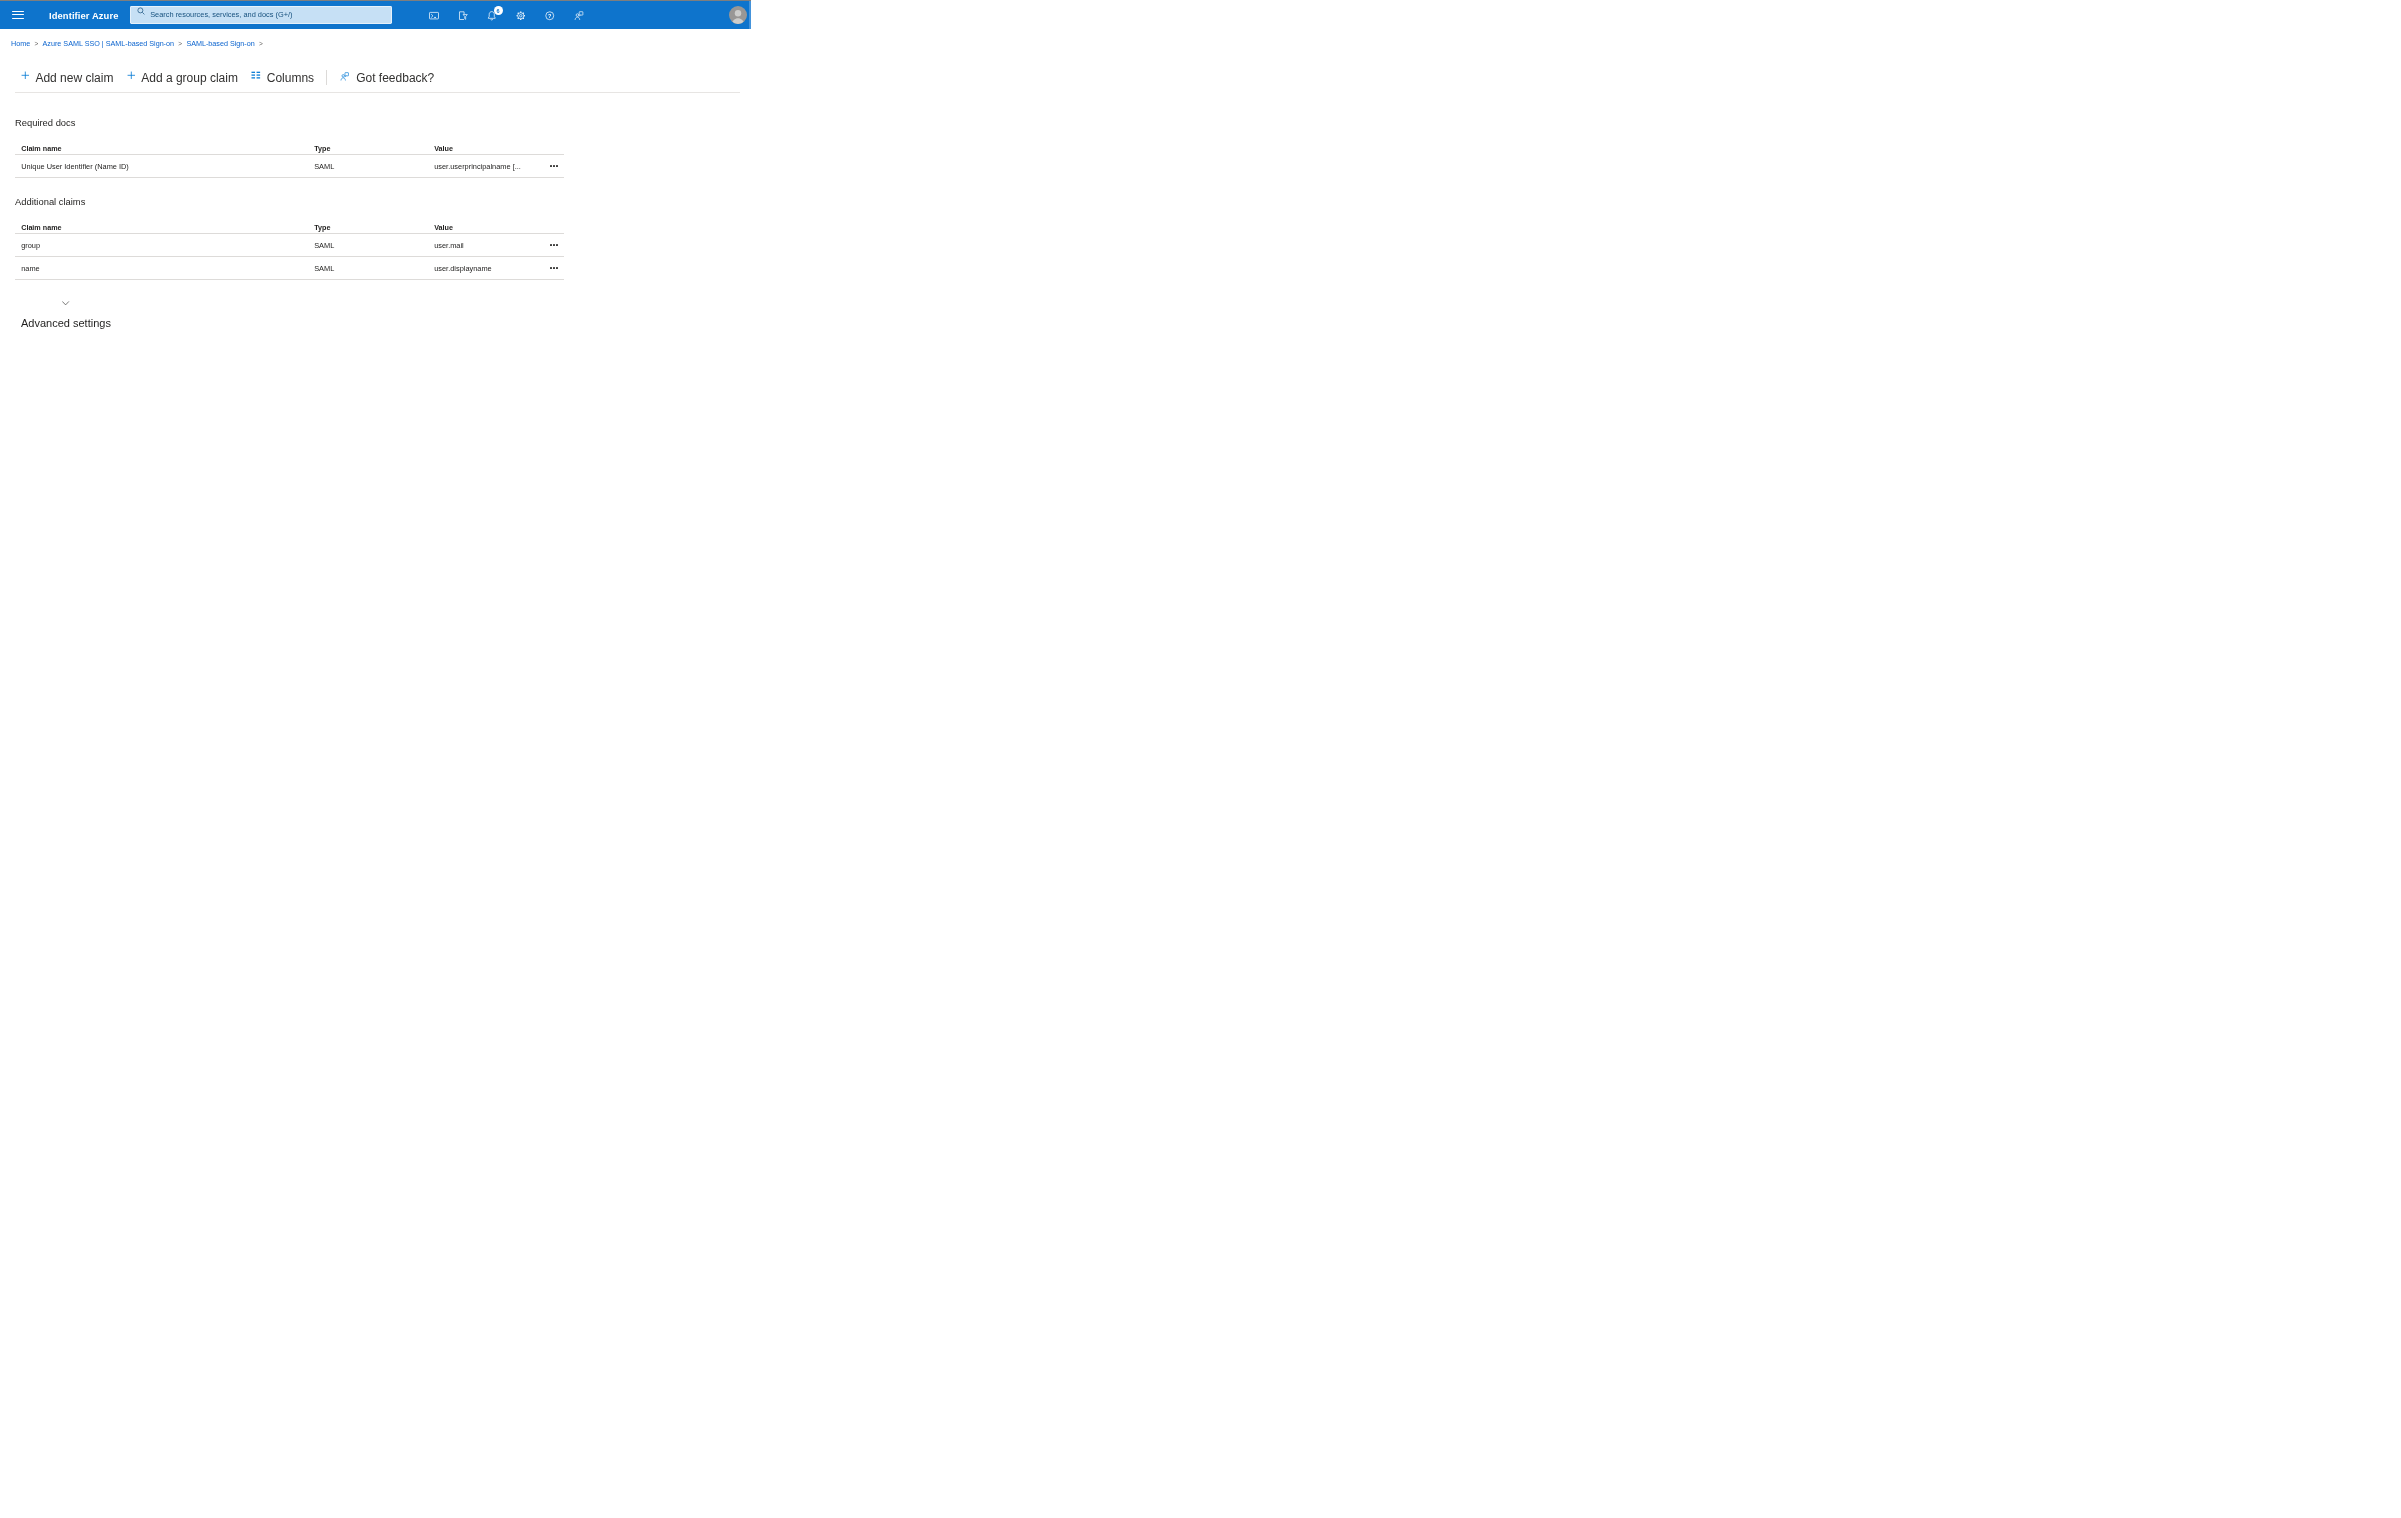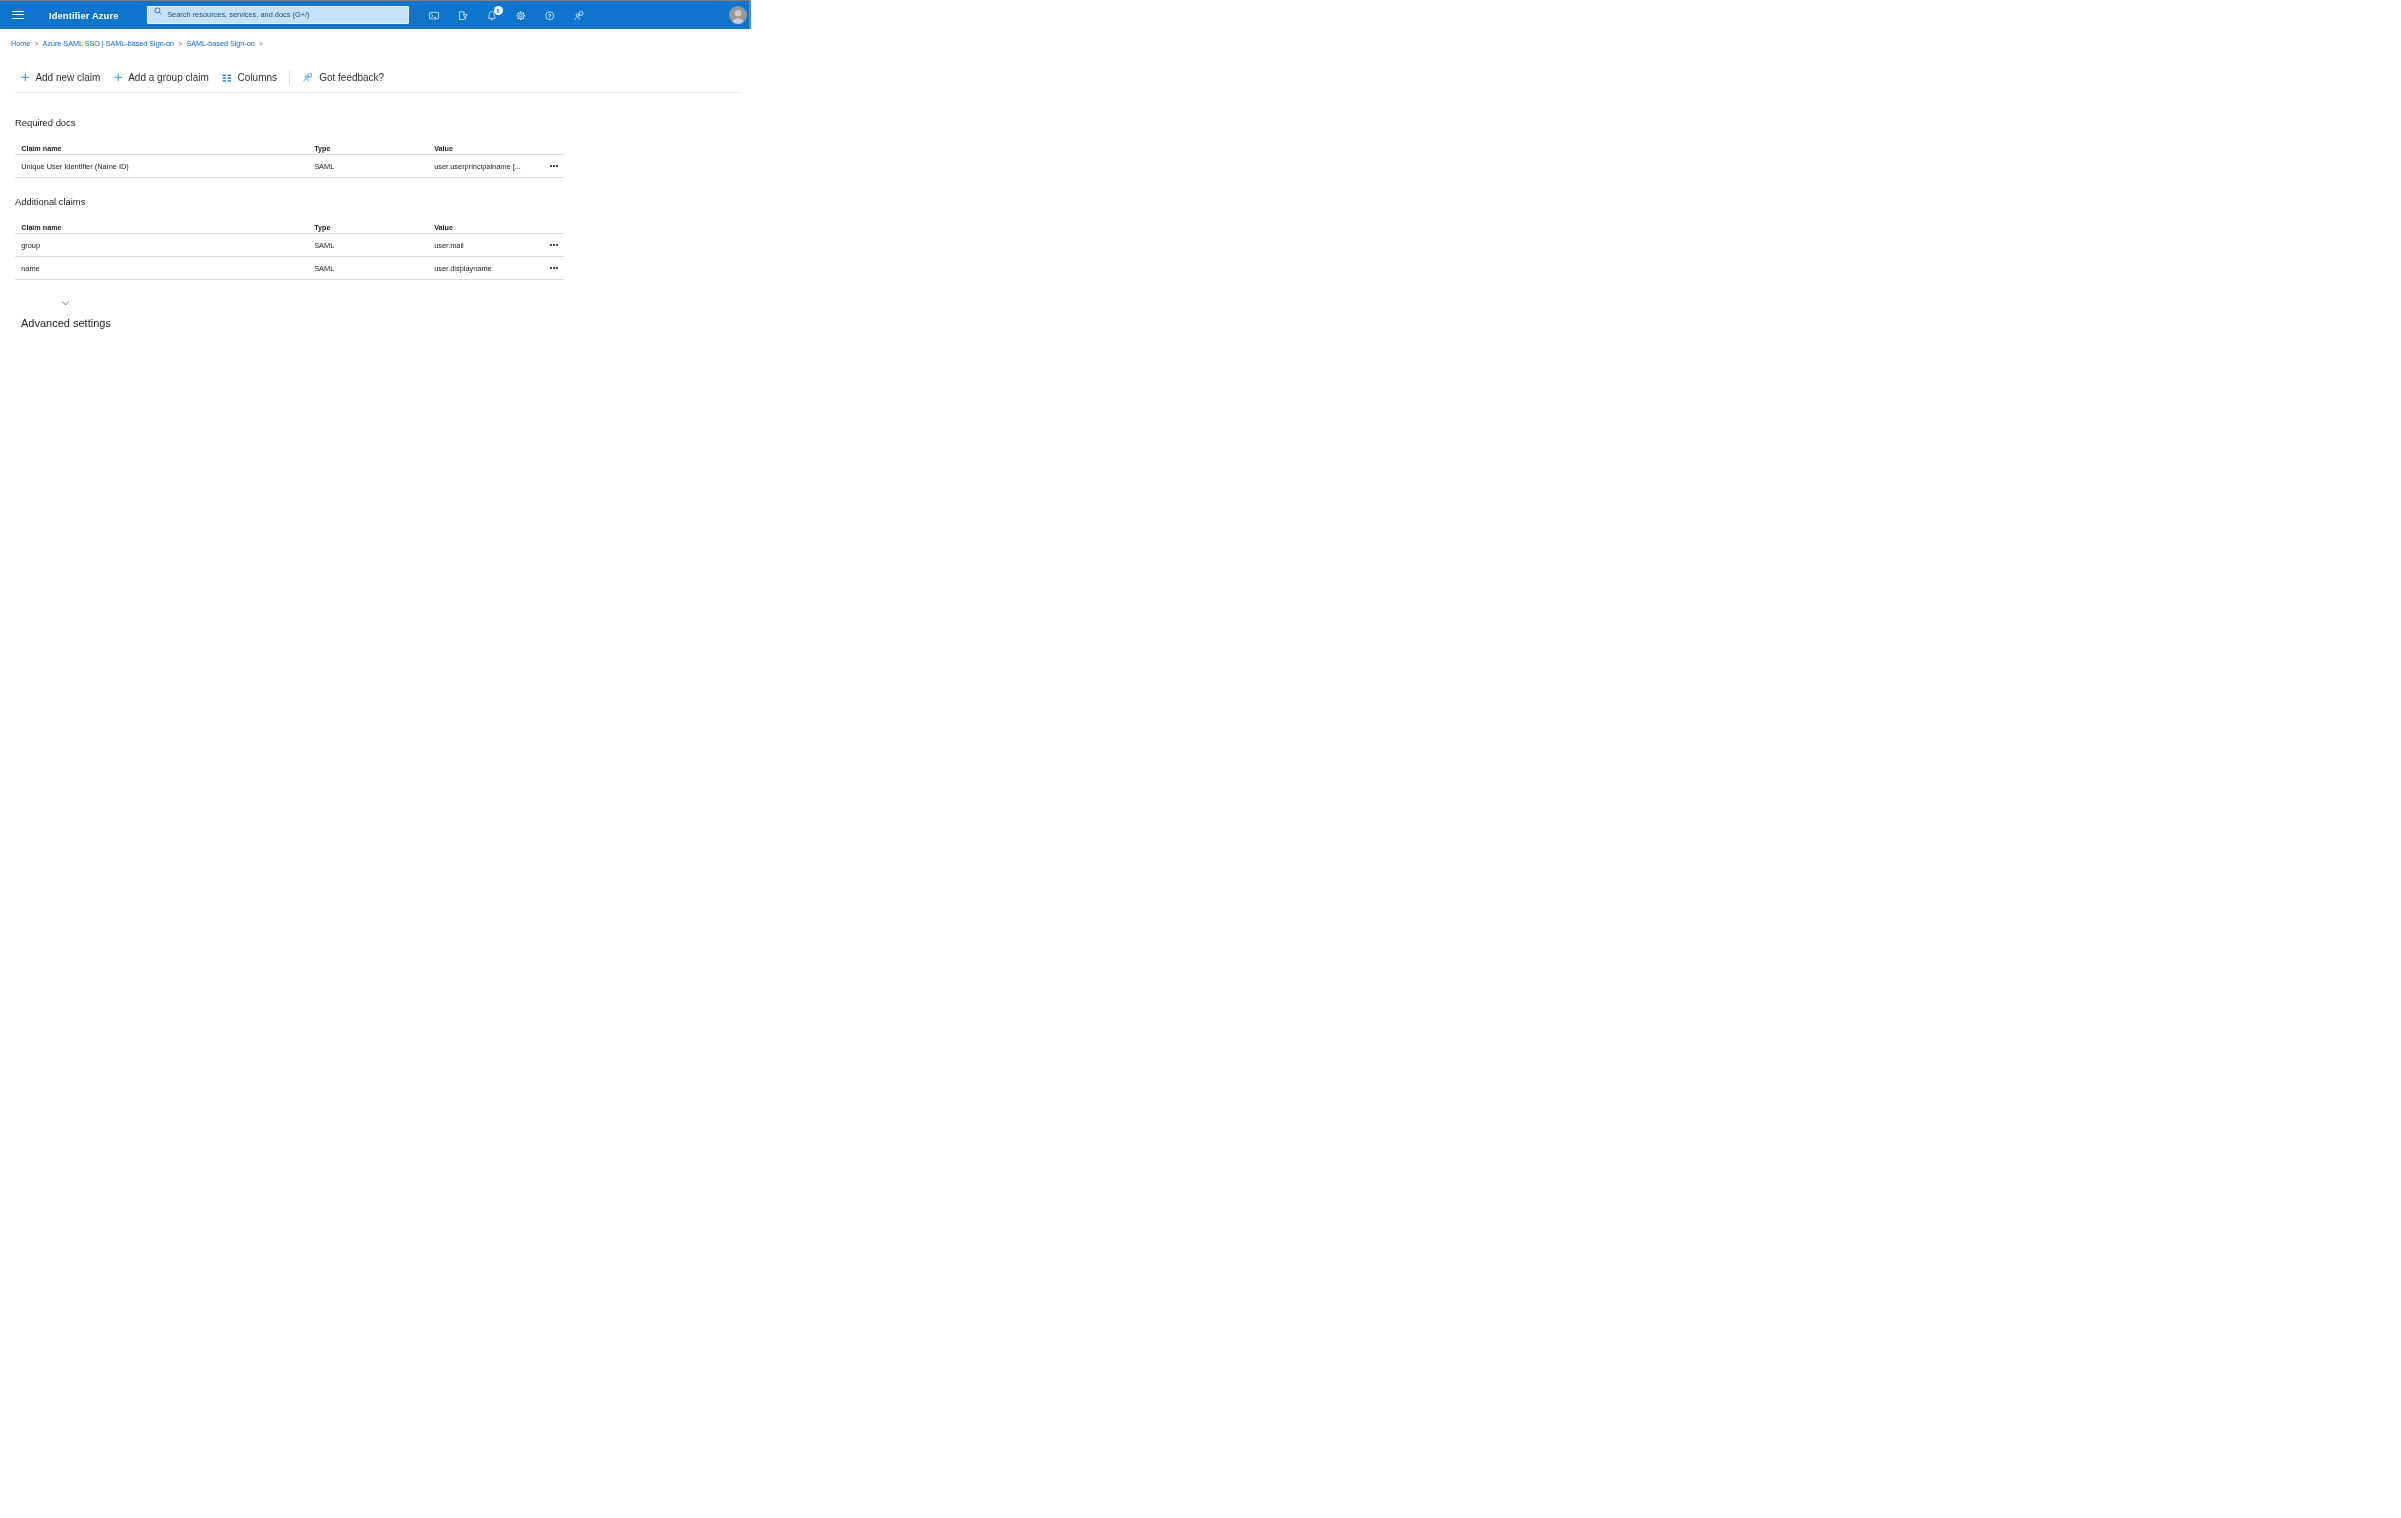--- a/index.html
+++ b/index.html
@@ -8,42 +8,42 @@
   .page { position:relative; width:751px; height:380px; background:#fff; }
 
   
   .topstrip { height:1px; background:#7E7E7E; }
   .topbar { position:relative; height:29px; }
   .topbar-inner { position:relative; height:28px; background:#0E74CC; }
   .edge-strip { position:absolute; right:0; top:0; width:2.4px; height:28px; background:#4493DB; }
   .hamburger { position:absolute; left:11.5px; top:6.7px; width:15.4px; height:14.4px; background:none; border:none; cursor:pointer; display:flex; flex-direction:column; justify-content:center; gap:2.4px; }
   .hamburger span { display:block; width:12px; height:1.2px; background:#fff; border-radius:0.5px; }
   .product { position:absolute; left:49px; top:0; height:28px; display:flex; align-items:center; color:#fff; font-size:9.4px; font-weight:700; letter-spacing:0.1px; }
-  .searchbox { position:absolute; left:147px; top:4.8px; width:262px; height:18px; background:#C6E0F5; border:0.5px solid rgba(255,255,255,.55); border-radius:1.4px; display:flex; align-items:flex-start; padding-left:6.2px; gap:4.8px; }
+  .searchbox { position:absolute; left:130px; top:4.8px; width:262px; height:18px; background:#C6E0F5; border:0.5px solid rgba(255,255,255,.55); border-radius:1.4px; display:flex; align-items:flex-start; padding-left:6.2px; gap:4.8px; }
   .searchbox input { flex:1; height:100%; background:transparent; border:none; outline:none; font-family:"Liberation Sans", sans-serif; font-size:7.4px; color:#17517E; }
   .searchbox input::placeholder { color:#17517E; opacity:1; }
   .hicon-btn { position:absolute; top:7.2px; width:14.4px; height:14.4px; background:none; border:none; cursor:pointer; display:flex; align-items:center; justify-content:center; }
   .badge { position:absolute; left:7.2px; top:-3.4px; width:9px; height:9px; background:#fff; border-radius:50%; color:#0E74CC; font-size:5.5px; font-weight:700; display:flex; align-items:center; justify-content:center; }
   .avatar { position:absolute; left:729px; top:4.8px; width:18px; height:18px; border-radius:50%; border:none; padding:0; background:none; cursor:pointer; }
 
   
   .breadcrumb { padding-left:11px; margin-top:8.6px; font-size:7.2px; display:flex; align-items:center; }
   .breadcrumb a { color:#0A63CE; text-decoration:none; cursor:pointer; }
   .breadcrumb .sep { color:#605E5C; margin:0 4.3px; font-size:6.5px; }
 
   
   .title-row { position:relative; margin-top:8.2px; padding-left:15px; height:20px; display:flex; align-items:center; }
   .title-row h1 { font-size:14px; font-weight:700; color:#1A1918; letter-spacing:0.1px; }
   .title-more { display:flex; gap:1.7px; margin-left:21px; margin-top:3.8px; background:none; border:none; cursor:pointer; }
   .title-more i { width:1.4px; height:1.4px; border-radius:50%; background:#555351; }
   .close-btn { position:absolute; left:721px; top:-1px; width:13.4px; height:13.4px; background:none; border:none; cursor:pointer; }
 
   
   .toolbar { margin-top:22px; margin-left:21px; height:16.3px; display:flex; align-items:center; gap:13.4px; }
-  .tb-btn { display:flex; align-items:center; gap:5.8px; background:none; border:none; cursor:pointer; font-family:"Liberation Sans", sans-serif; font-size:10px; color:#323130; }
+  .tb-btn { display:flex; gap:5.8px; background:none; border:none; cursor:pointer; font-family:"Liberation Sans", sans-serif; font-size:12px; color:#323130; }
   .tb-divider { width:0.5px; height:15px; background:#DCDAD8; margin:0 -1px; }
   .wide-divider { margin-left:15px; margin-top:6.2px; width:725px; height:1px; background:#E7E5E3; }
 
   
   .section-heading { margin-left:15px; margin-top:24px; font-size:9.4px; font-weight:400; color:#201F1E; }
   .section-heading.second { margin-top:18px; }
   .table { margin-left:15px; width:549px; }
   .row { display:grid; grid-template-columns:293px 120px 110px 1fr; padding-left:6.2px; align-items:center; }
   .thead { height:27px; align-items:end; padding-bottom:1px; border-bottom:0.7px solid #DDDBD9; font-weight:700; font-size:7.2px; color:#201F1E; }
   .trow { height:23px; border-bottom:0.7px solid #DDDBD9; font-size:7.4px; color:#252423; cursor:pointer; }

